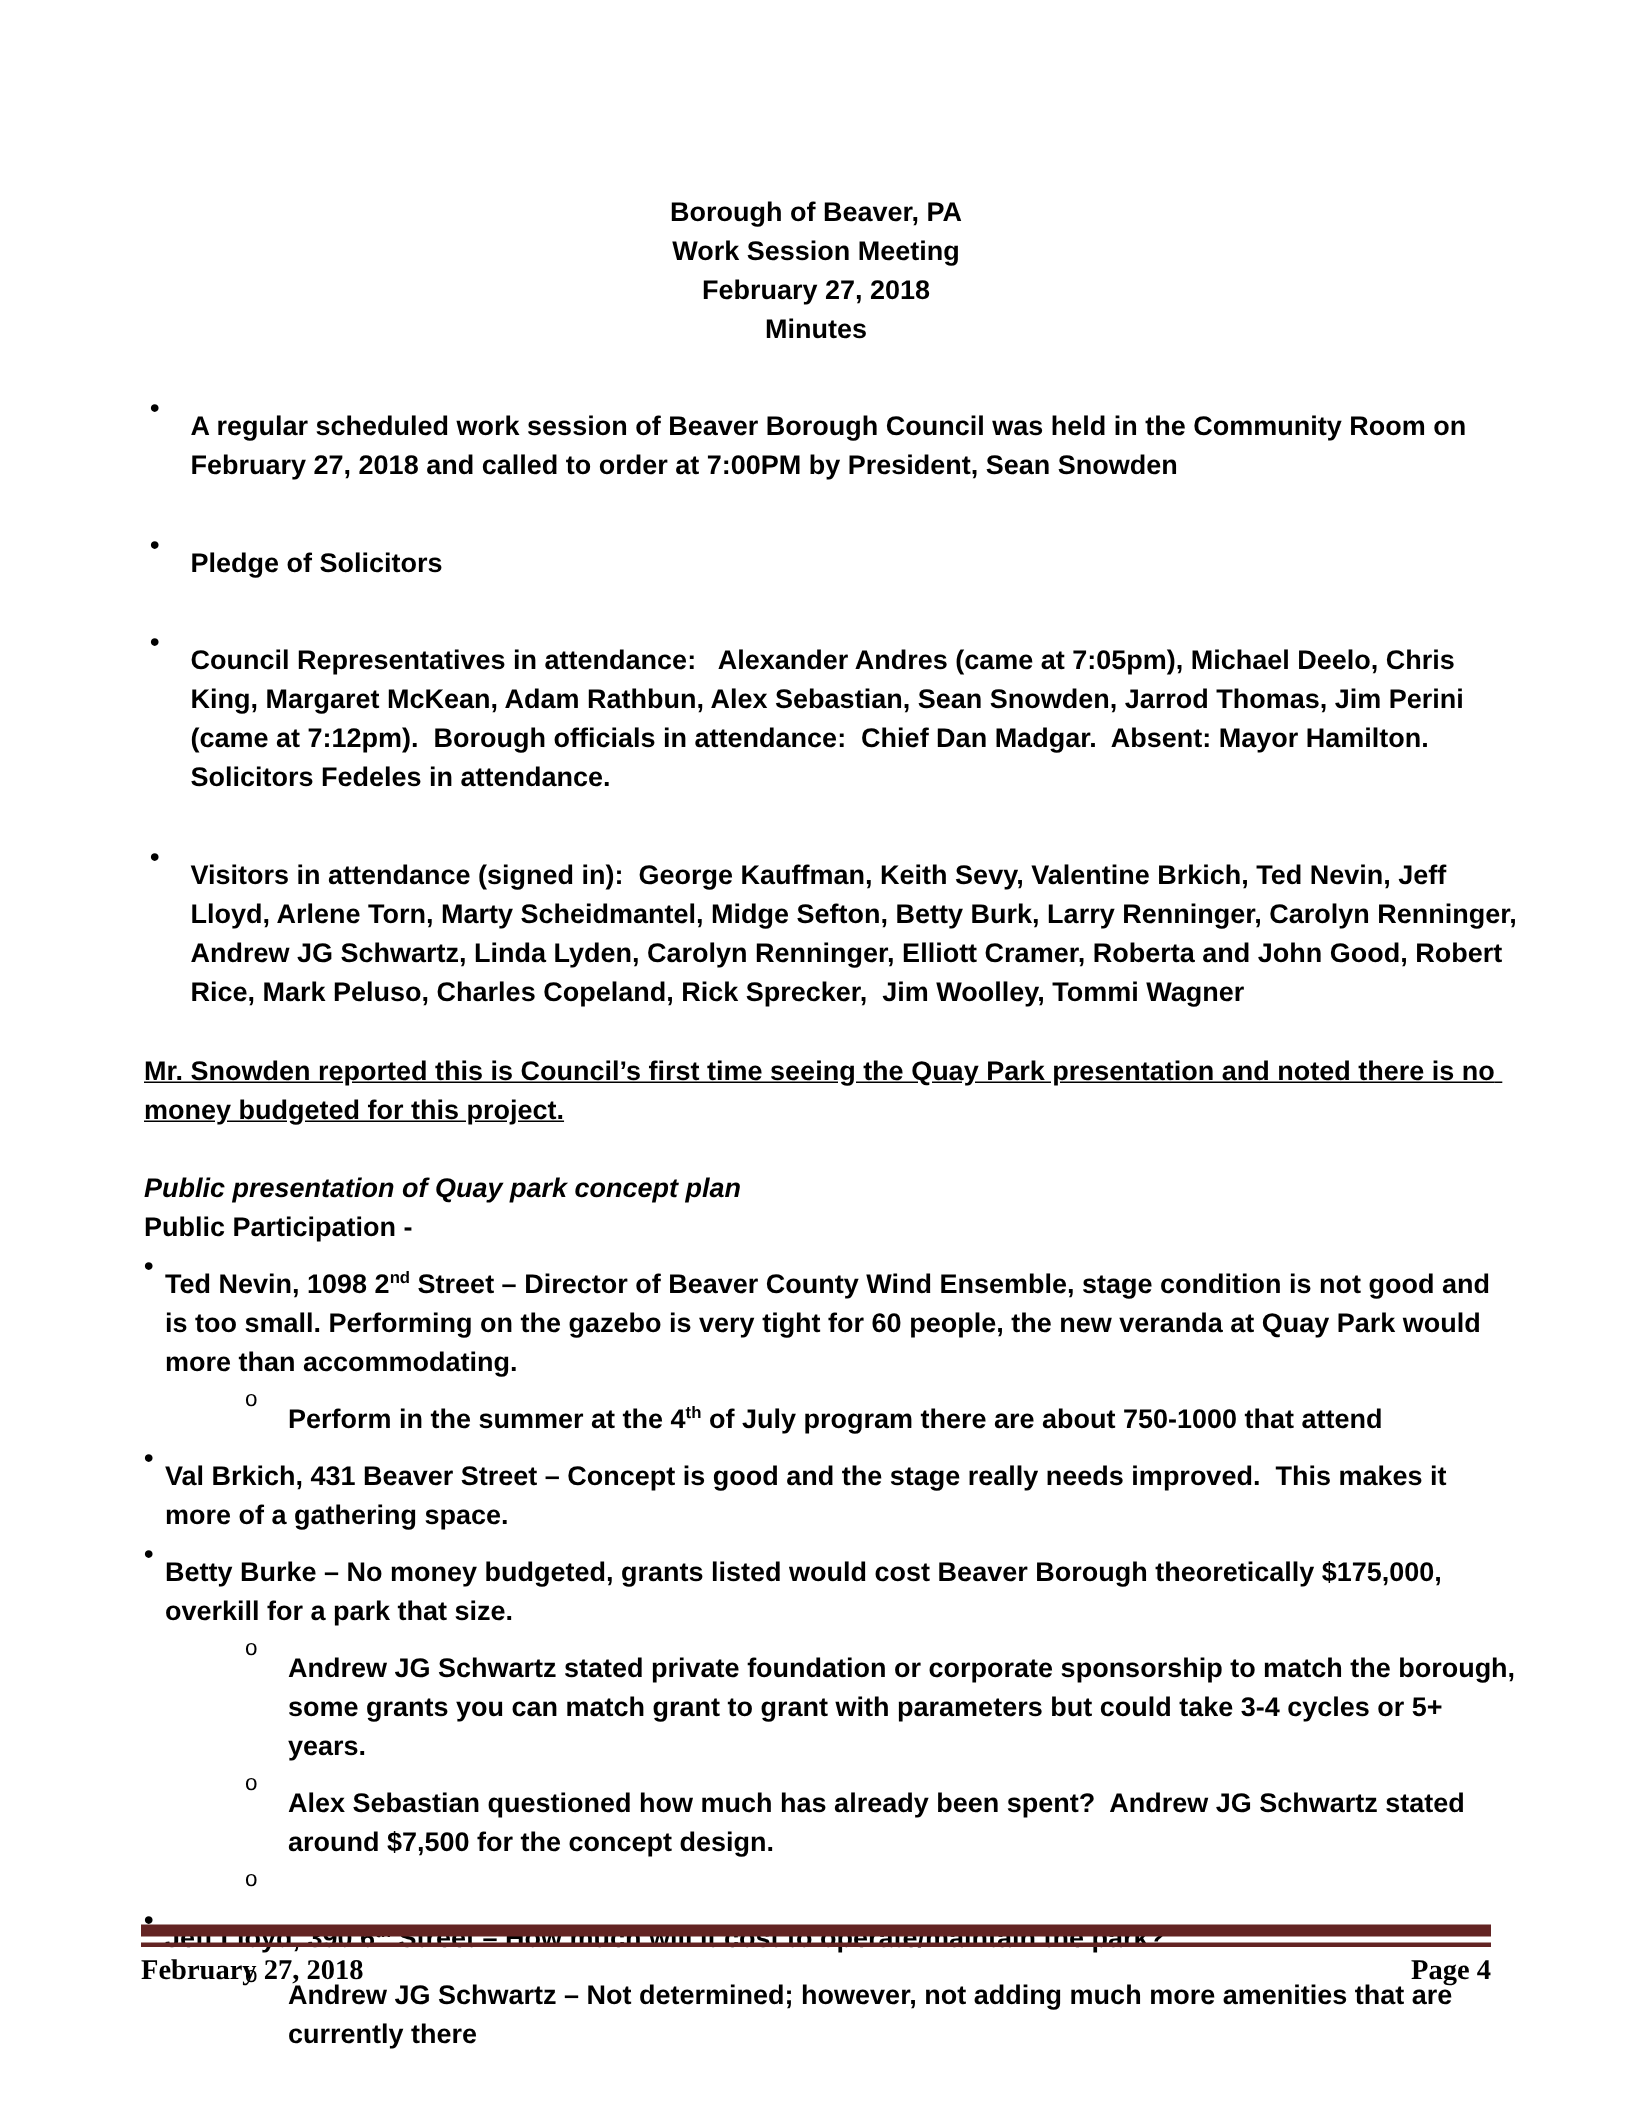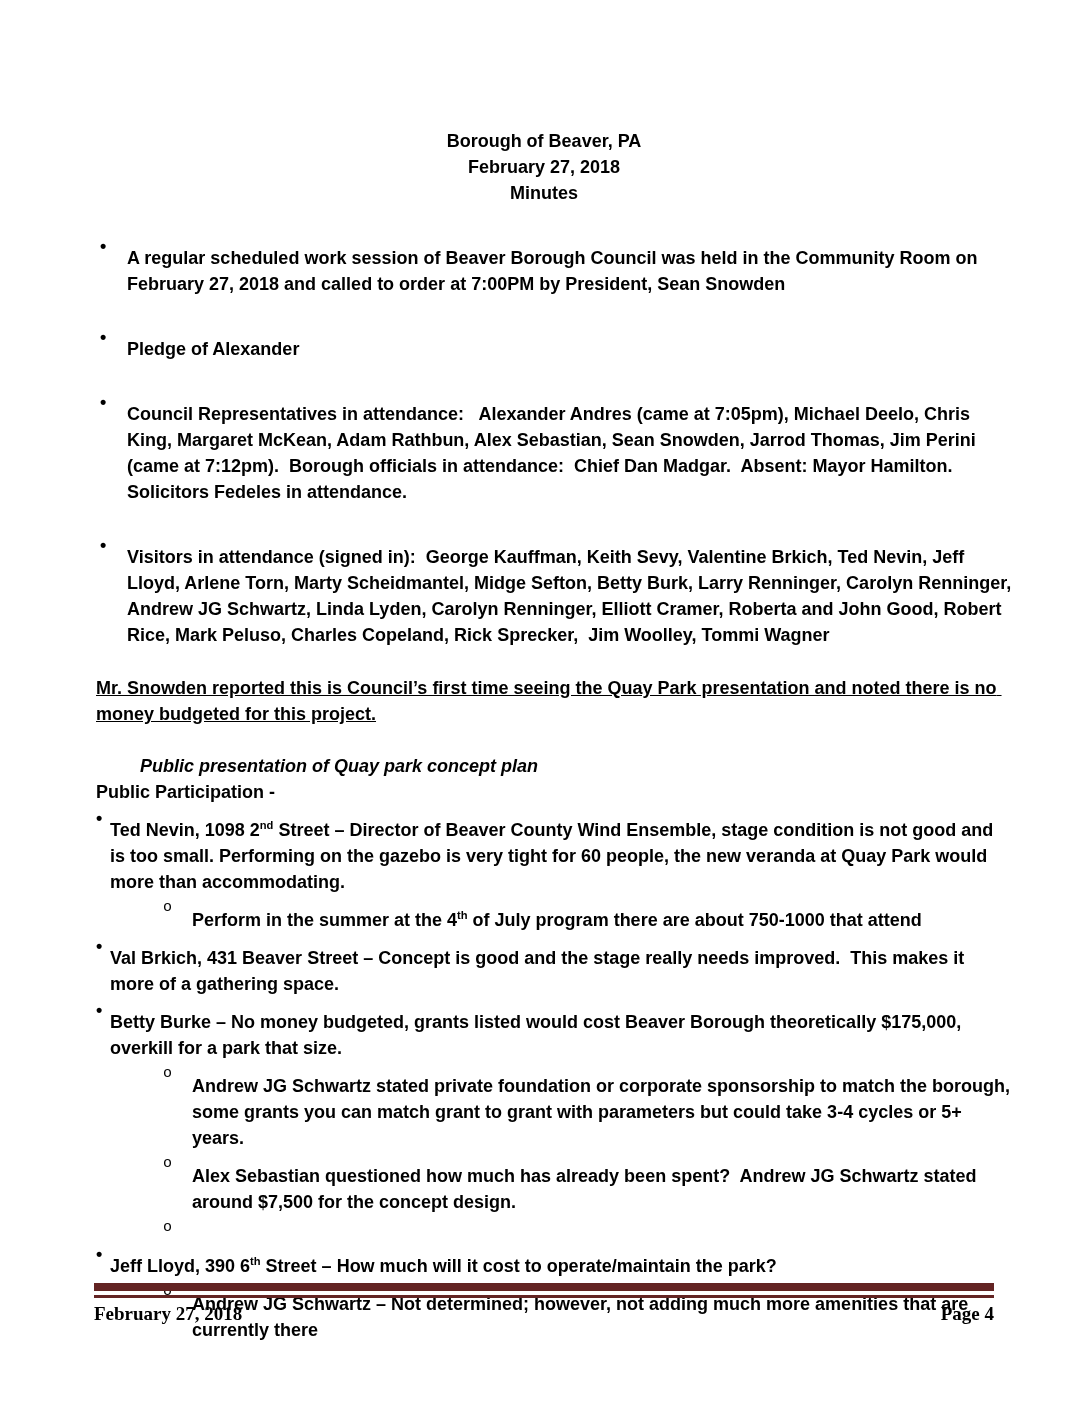--- a/index.html
+++ b/index.html
@@ -35,21 +35,21 @@
   }
   .mk-b {
     flex: 0 0 31px;
     padding-left: 4px;
     box-sizing: border-box;
   }
   .txt { white-space: pre-wrap; flex: 1 1 auto; margin-top: 12px; }
 
   .para { margin: 0 0 26px 0; white-space: pre-wrap; text-decoration: underline; }
 
-  .sec-heading { font-style: italic; margin-left: 44px; }
+  .sec-heading { font-style: italic; }
   .sec-subheading { }
 
   .pb-item { display: flex; }
   .pb-item .mk-b2 { flex: 0 0 14px; }
   .pb-item.sub { padding-left: 67px; }
   .pb-item .mk-o {
     flex: 0 0 29px;
     font-family: "Liberation Mono", monospace;
     font-weight: normal;
     font-size: 15px;
@@ -80,32 +80,33 @@
   }
 </style>
 </head>
 <body>
 
 <div class="page">
   <div class="content">
 
     <div class="title-block">
       <span class="title-line">Borough of Beaver, PA</span>
+      <span class="title-line">Work Session Meeting</span>
       <span class="title-line">February 27, 2018</span>
       <span class="title-line">Minutes</span>
     </div>
 
     <div class="top-list">
       <div class="top-item">
         <span class="mk-b">•</span>
         <span class="txt">A regular scheduled work session of Beaver Borough Council was held in the Community Room on February 27, 2018 and called to order at 7:00PM by President, Sean Snowden</span>
       </div>
       <div class="top-item">
         <span class="mk-b">•</span>
-        <span class="txt">Pledge of Alexander</span>
+        <span class="txt">Pledge of Solicitors</span>
       </div>
       <div class="top-item">
         <span class="mk-b">•</span>
         <span class="txt">Council Representatives in attendance:   Alexander Andres (came at 7:05pm), Michael Deelo, Chris King, Margaret McKean, Adam Rathbun, Alex Sebastian, Sean Snowden, Jarrod Thomas, Jim Perini (came at 7:12pm).  Borough officials in attendance:  Chief Dan Madgar.  Absent: Mayor Hamilton.  Solicitors Fedeles in attendance.</span>
       </div>
       <div class="top-item">
         <span class="mk-b">•</span>
         <span class="txt">Visitors in attendance (signed in):  George Kauffman, Keith Sevy, Valentine Brkich, Ted Nevin, Jeff Lloyd, Arlene Torn, Marty Scheidmantel, Midge Sefton, Betty Burk, Larry Renninger, Carolyn Renninger, Andrew JG Schwartz, Linda Lyden, Carolyn Renninger, Elliott Cramer, Roberta and John Good, Robert Rice, Mark Peluso, Charles Copeland, Rick Sprecker,  Jim Woolley, Tommi Wagner</span>
       </div>
     </div>

